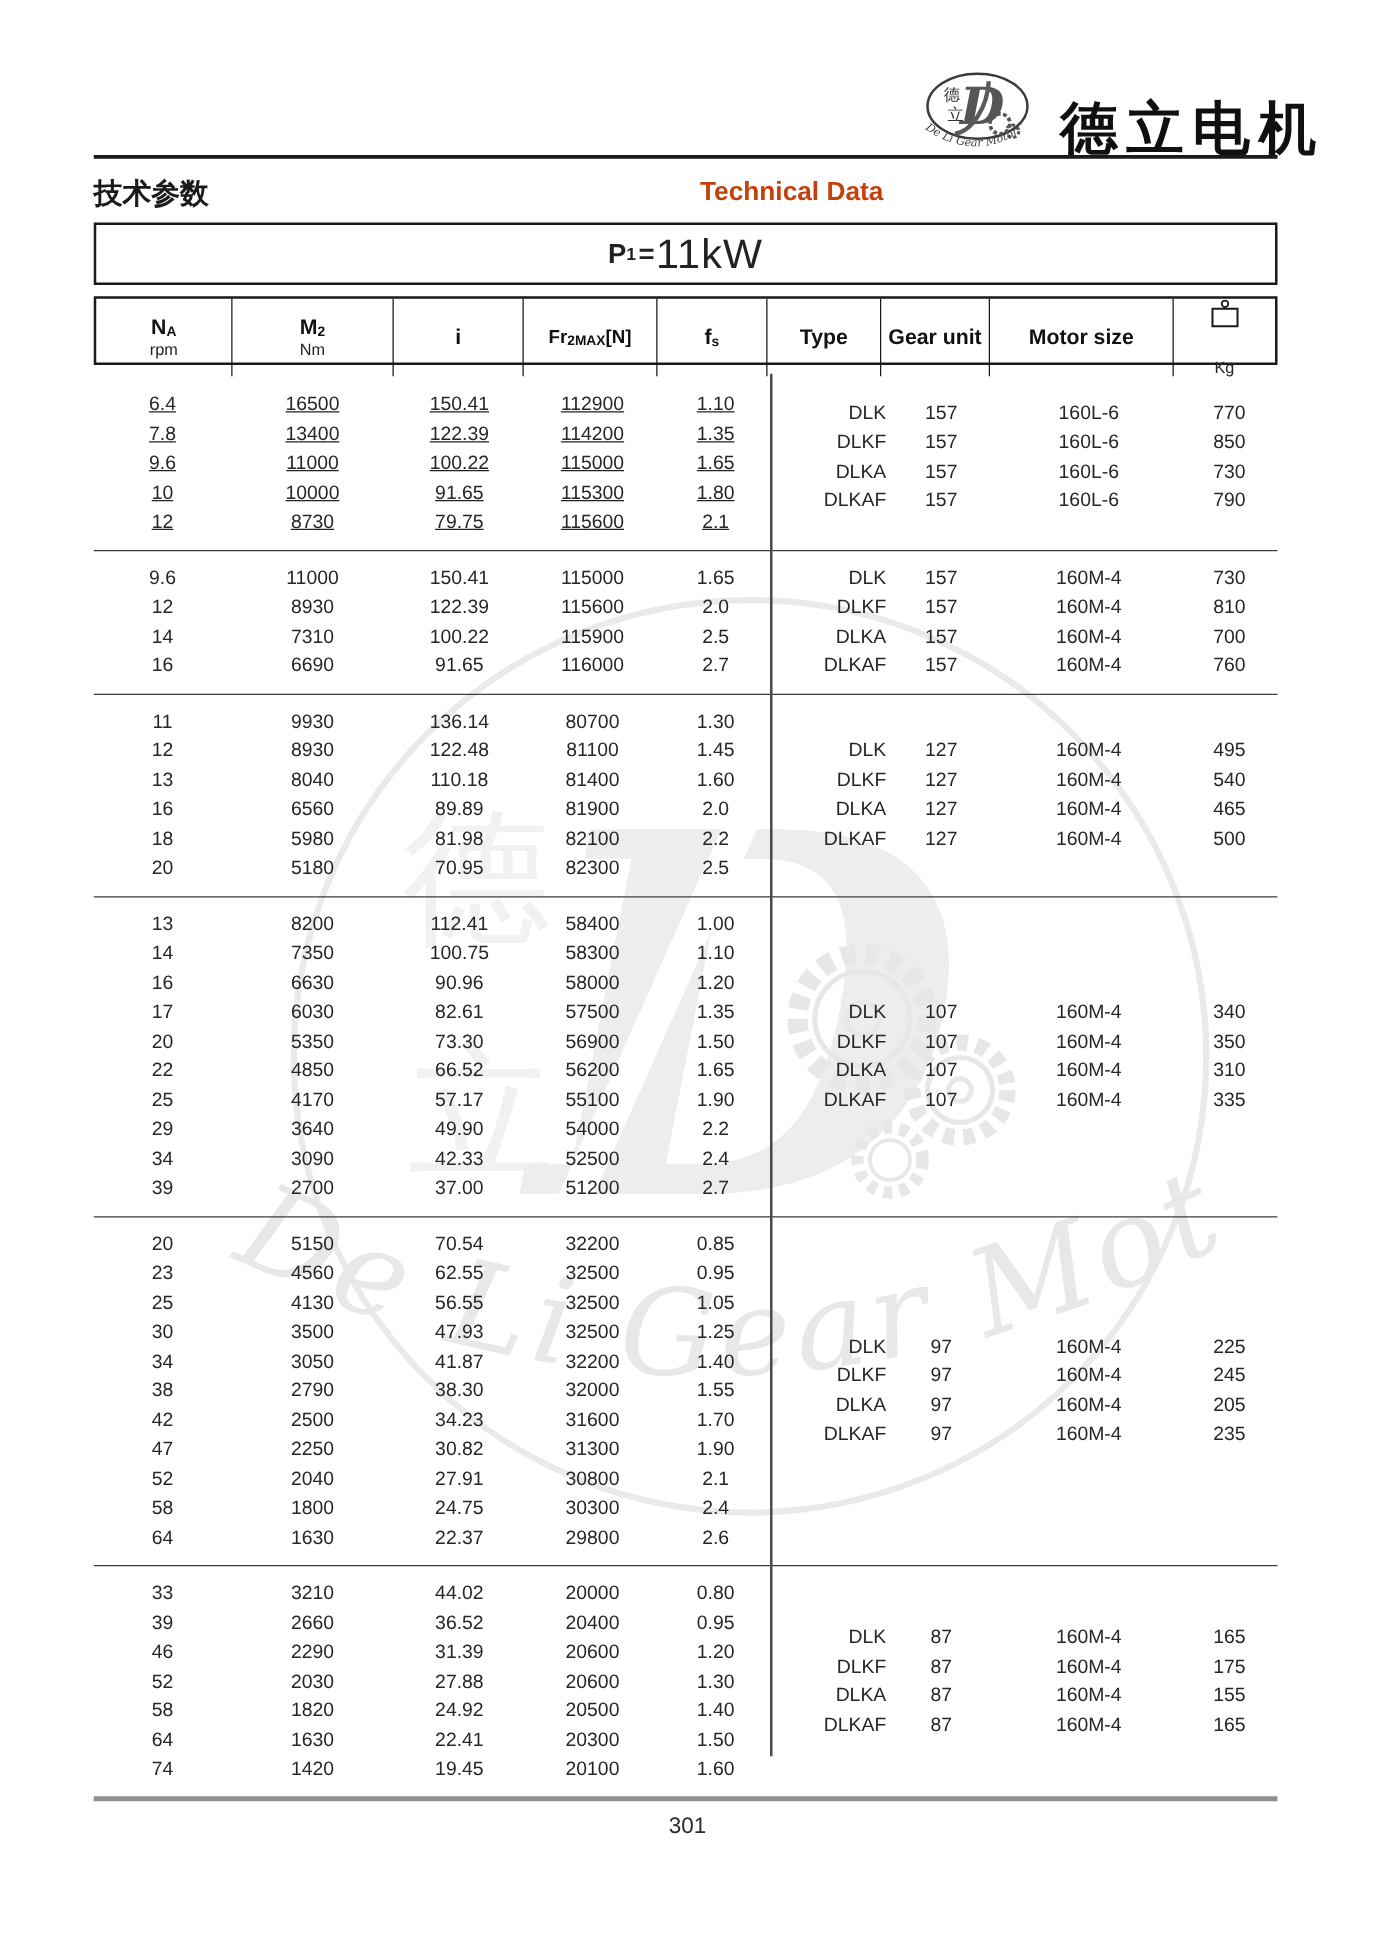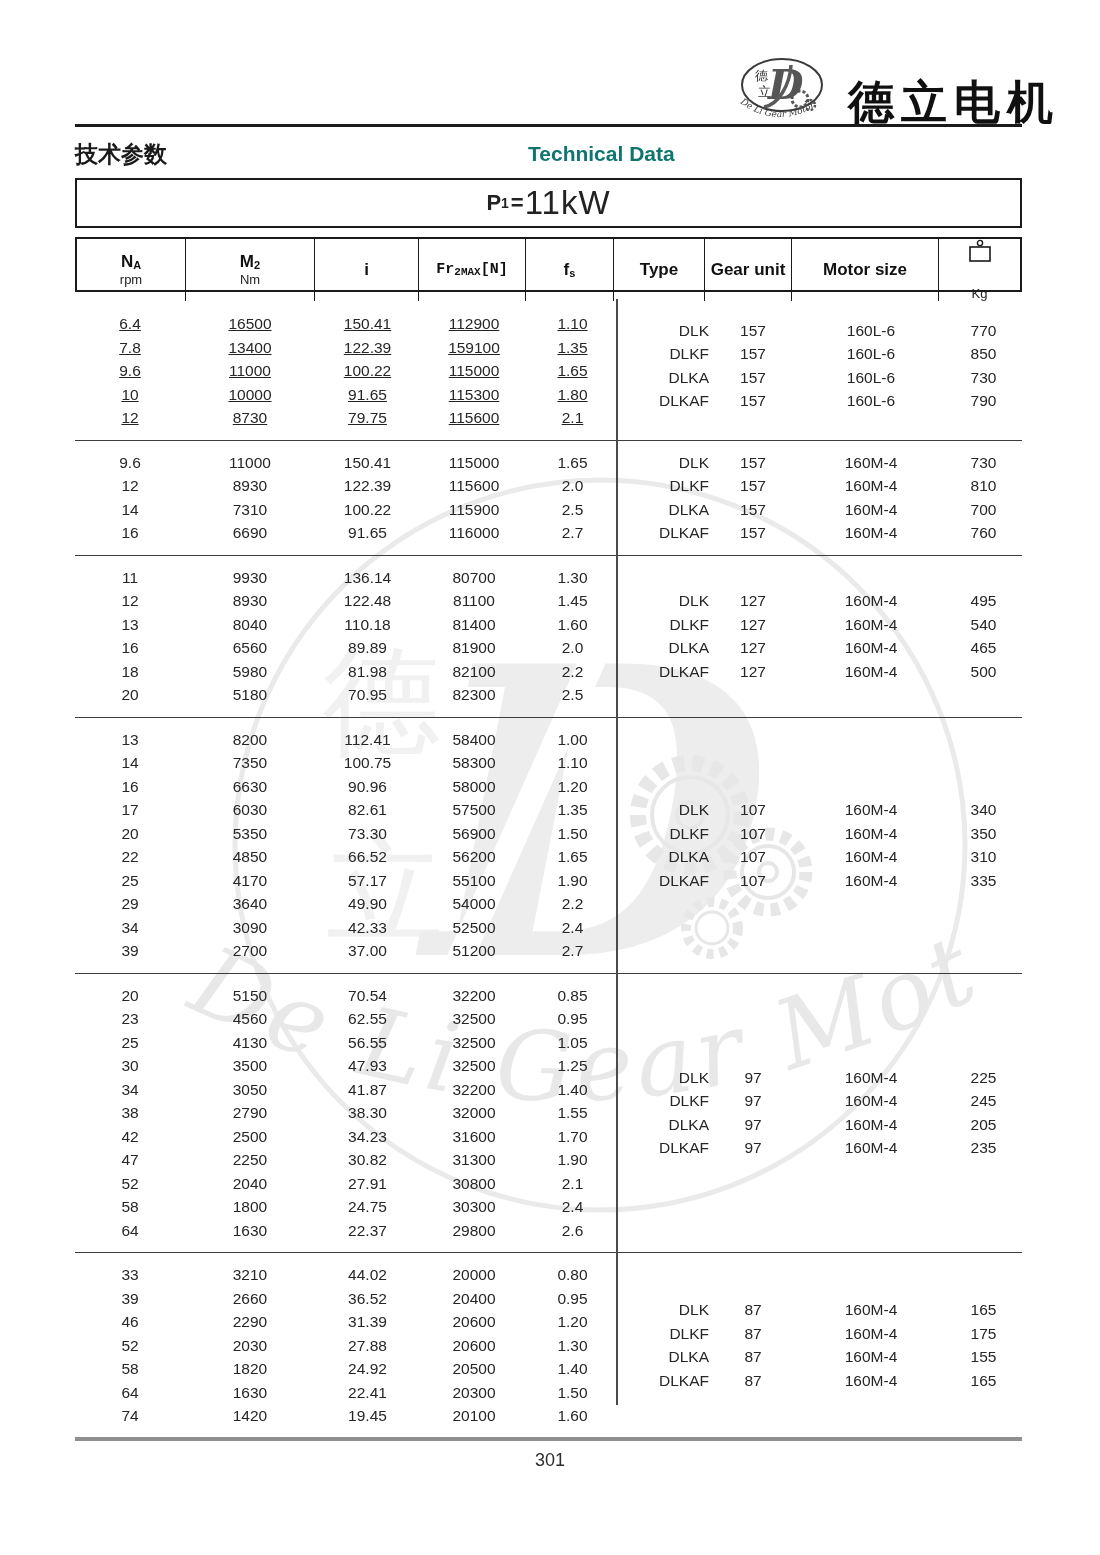--- a/index.html
+++ b/index.html
@@ -8,38 +8,38 @@
   .layer{position:absolute;inset:0;}
   .wm{z-index:0;}
   .fg{z-index:1;}
 
   
   .logo-row{position:absolute;left:730px;top:46px;display:flex;align-items:center;}
   .brand-name{font-family:"DejaVu Serif",serif;font-weight:bold;font-size:46px;
               letter-spacing:7px;color:#101010;margin-left:10px;white-space:nowrap;margin-top:26px;}
   .top-rule{position:absolute;left:75px;top:124px;width:947px;height:2.5px;background:#1a1a1a;}
   .title-cn{position:absolute;left:75px;top:139px;font-size:23px;font-weight:bold;color:#1a1a1a;}
-  .title-en{position:absolute;left:528px;top:142px;font-size:21px;font-weight:bold;color:#0f766e;}
+  .title-en{position:absolute;left:560px;top:142px;font-size:21px;font-weight:bold;color:#c2410c;}
 
   .power-box{position:absolute;left:75px;top:178px;width:947px;height:50px;box-sizing:border-box;
              border:2px solid #1a1a1a;display:flex;align-items:center;justify-content:center;}
   .power-box .p{font-size:22px;font-weight:bold;}
   .power-box sub{font-size:14px;font-weight:bold;vertical-align:-4px;}
   .power-box .eq{font-size:22px;font-weight:bold;margin:0 1px 0 2px;}
   .power-box .big{font-size:33px;font-weight:normal;letter-spacing:1px;}
 
   
   .thead{position:absolute;left:75px;top:237px;width:947px;height:55px;box-sizing:border-box;
          border:2px solid #1a1a1a;display:grid;
          grid-template-columns:109px 129px 104px 107px 88px 91px 87px 147px auto;}
   .th{border-right:1.5px solid #1a1a1a;display:flex;flex-direction:column;
       align-items:center;justify-content:center;line-height:1.1;}
   .th:last-child{border-right:none;gap:22px;}
   .th-main{font-size:17px;font-weight:bold;color:#111;}
-  .th-main.small{font-size:15px;font-family:Liberation Mono, monospace;}
+  .th-main.small{font-size:15px;}
   .th-main sub{font-size:11px;font-weight:bold;vertical-align:-2px;}
   .th-unit{font-size:13px;color:#222;margin-top:1px;}
   .kg-icon{display:block;margin-bottom:1px;}
 
   
   .tbody{position:absolute;left:75px;top:292px;width:947px;}
   .vdiv{position:absolute;left:541px;top:7px;width:1.5px;background:#4a4a4a;}
   .block{position:relative;}
   .bleft{width:542px;display:grid;grid-template-columns:110px 130px 105px 108px 89px;
          padding:10px 0;}
@@ -156,21 +156,21 @@
         <div class="block first">
           <div class="bleft">
             <div class="cell">6.4</div>
             <div class="cell">16500</div>
             <div class="cell">150.41</div>
             <div class="cell">112900</div>
             <div class="cell">1.10</div>
             <div class="cell">7.8</div>
             <div class="cell">13400</div>
             <div class="cell">122.39</div>
-            <div class="cell">159100</div>
+            <div class="cell">114200</div>
             <div class="cell">1.35</div>
             <div class="cell">9.6</div>
             <div class="cell">11000</div>
             <div class="cell">100.22</div>
             <div class="cell">115000</div>
             <div class="cell">1.65</div>
             <div class="cell">10</div>
             <div class="cell">10000</div>
             <div class="cell">91.65</div>
             <div class="cell">115300</div>

